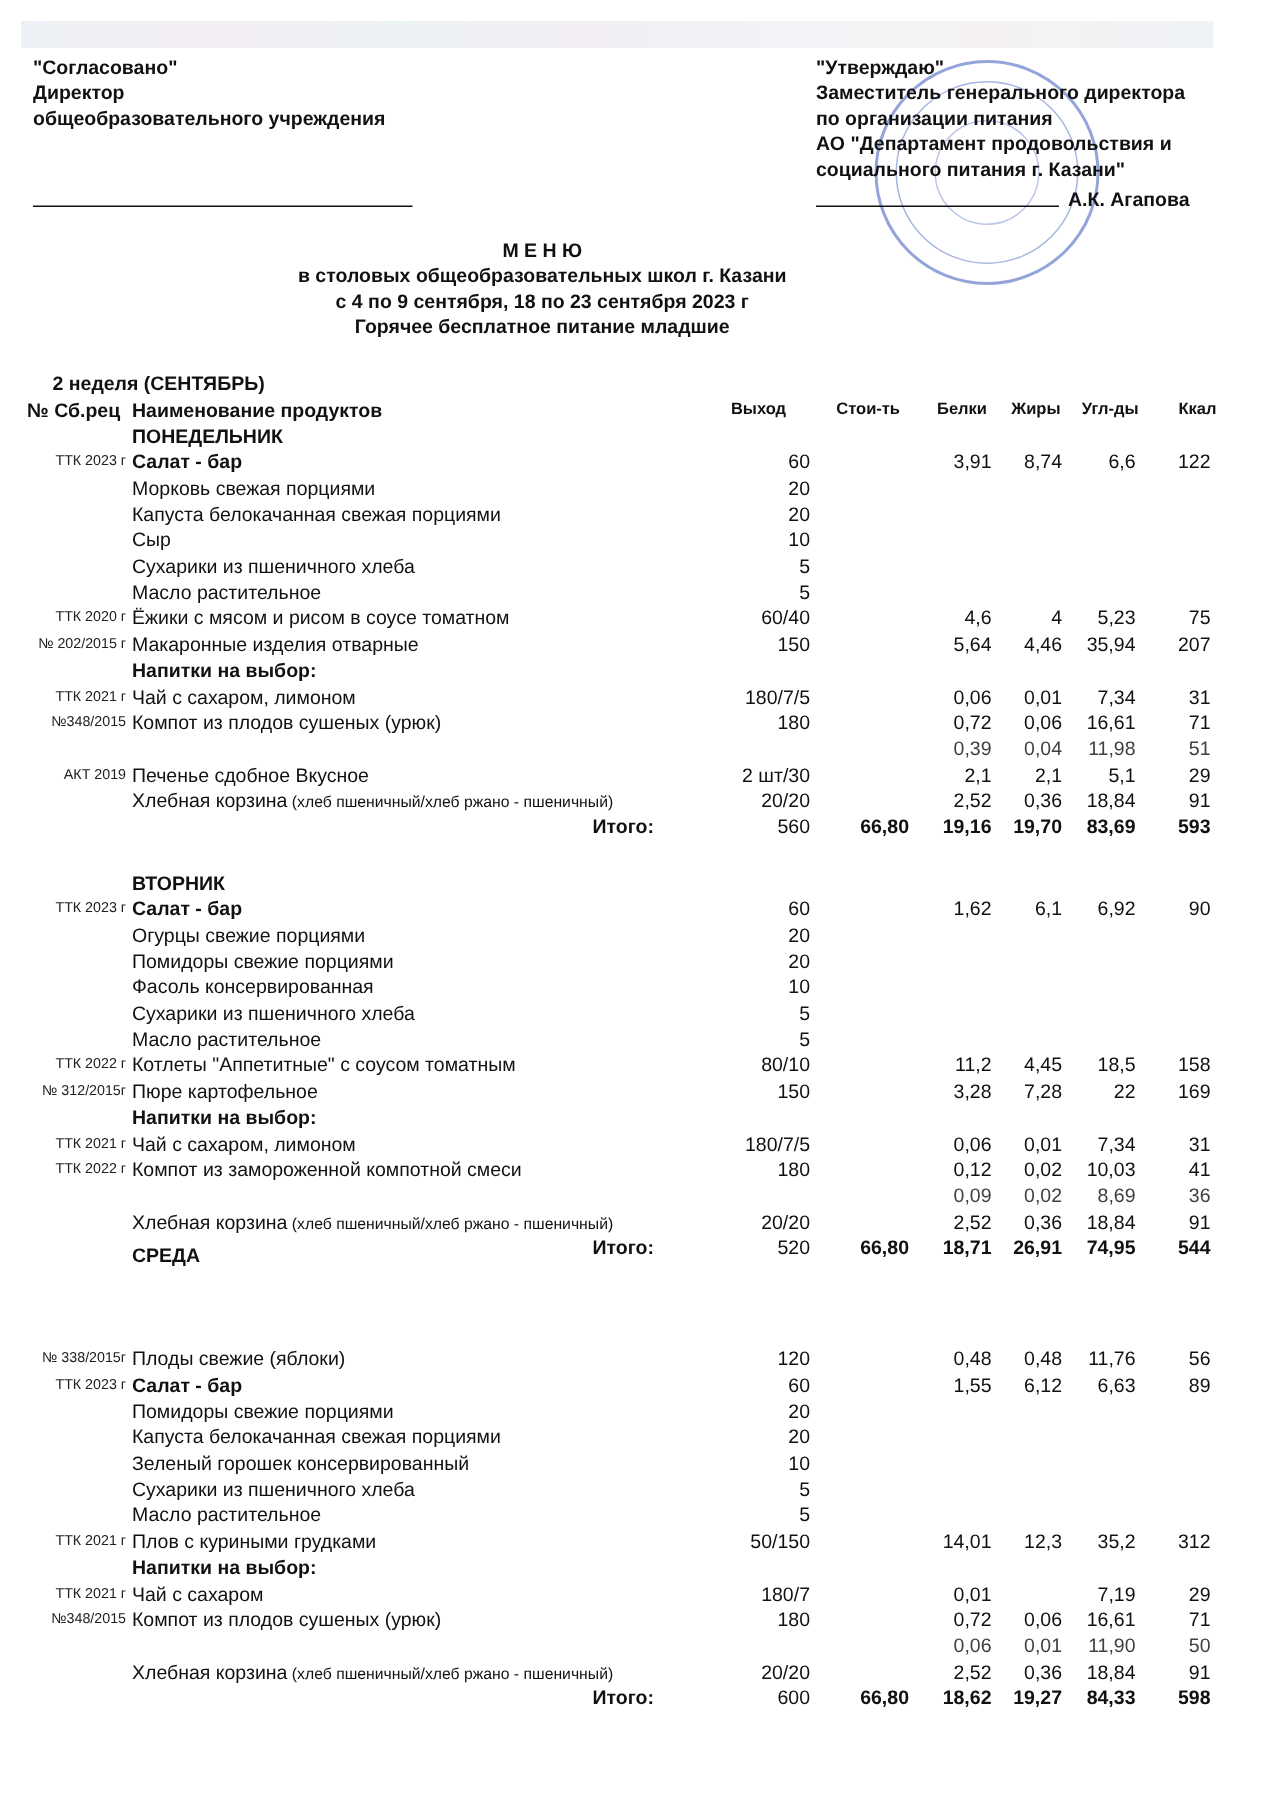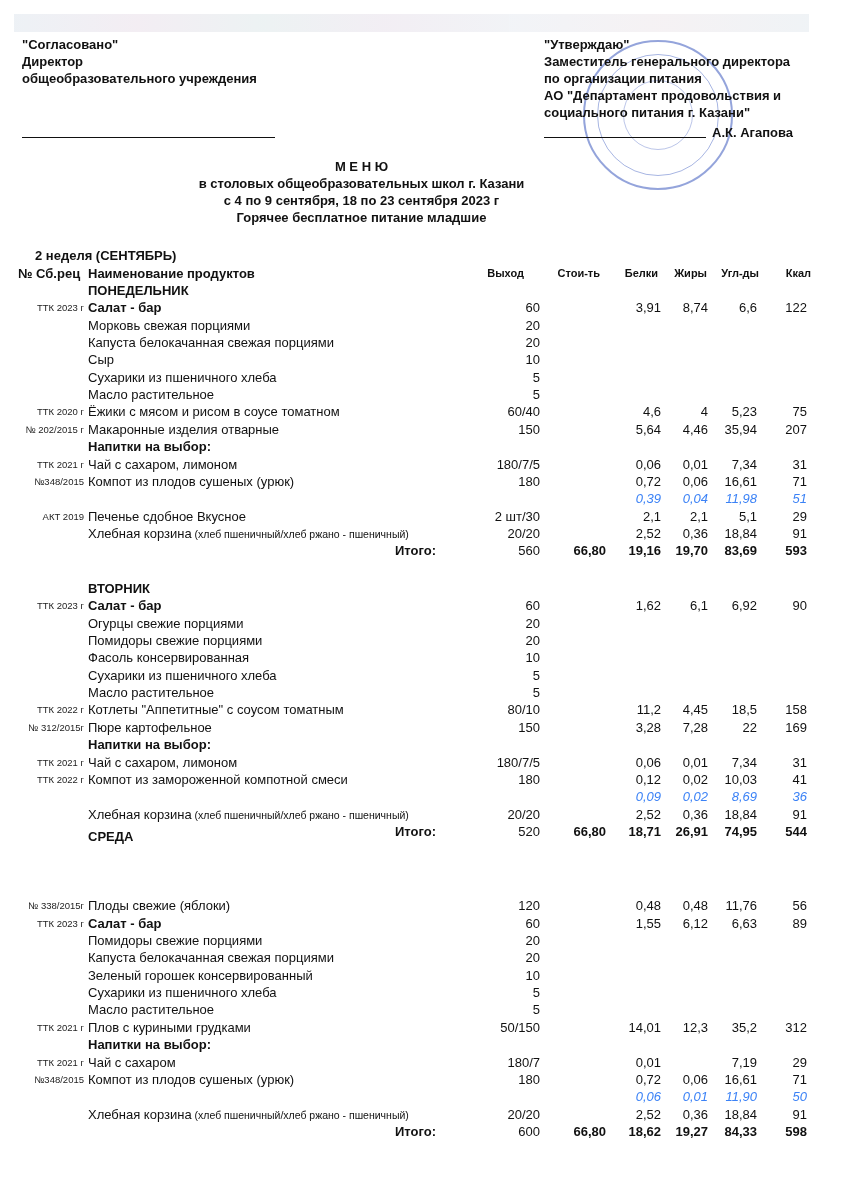--- a/index.html
+++ b/index.html
@@ -25,21 +25,21 @@
   .name { position:absolute; left:88px; white-space:nowrap; }
   .name .small { font-size:10.5px; }
   .c { position:absolute; text-align:right; }
   .c-out { right:309px; }
   .c-cost { right:243px; }
   .c-b { right:188px; }
   .c-f { right:141px; }
   .c-u { right:92px; }
   .c-k { right:42px; }
   .bold { font-weight:bold; }
-  .gray { color:#3b82f6;font-style:italic; }
+  .gray { color:#404040; }
   .head { font-weight:bold; }
   .itogo { position:absolute; right:413px; font-weight:bold; }
 </style>
 </head>
 <body>
 
 <div class="topband"></div>
 <div class="topband2"></div>
 
 <div class="hdr-left">

